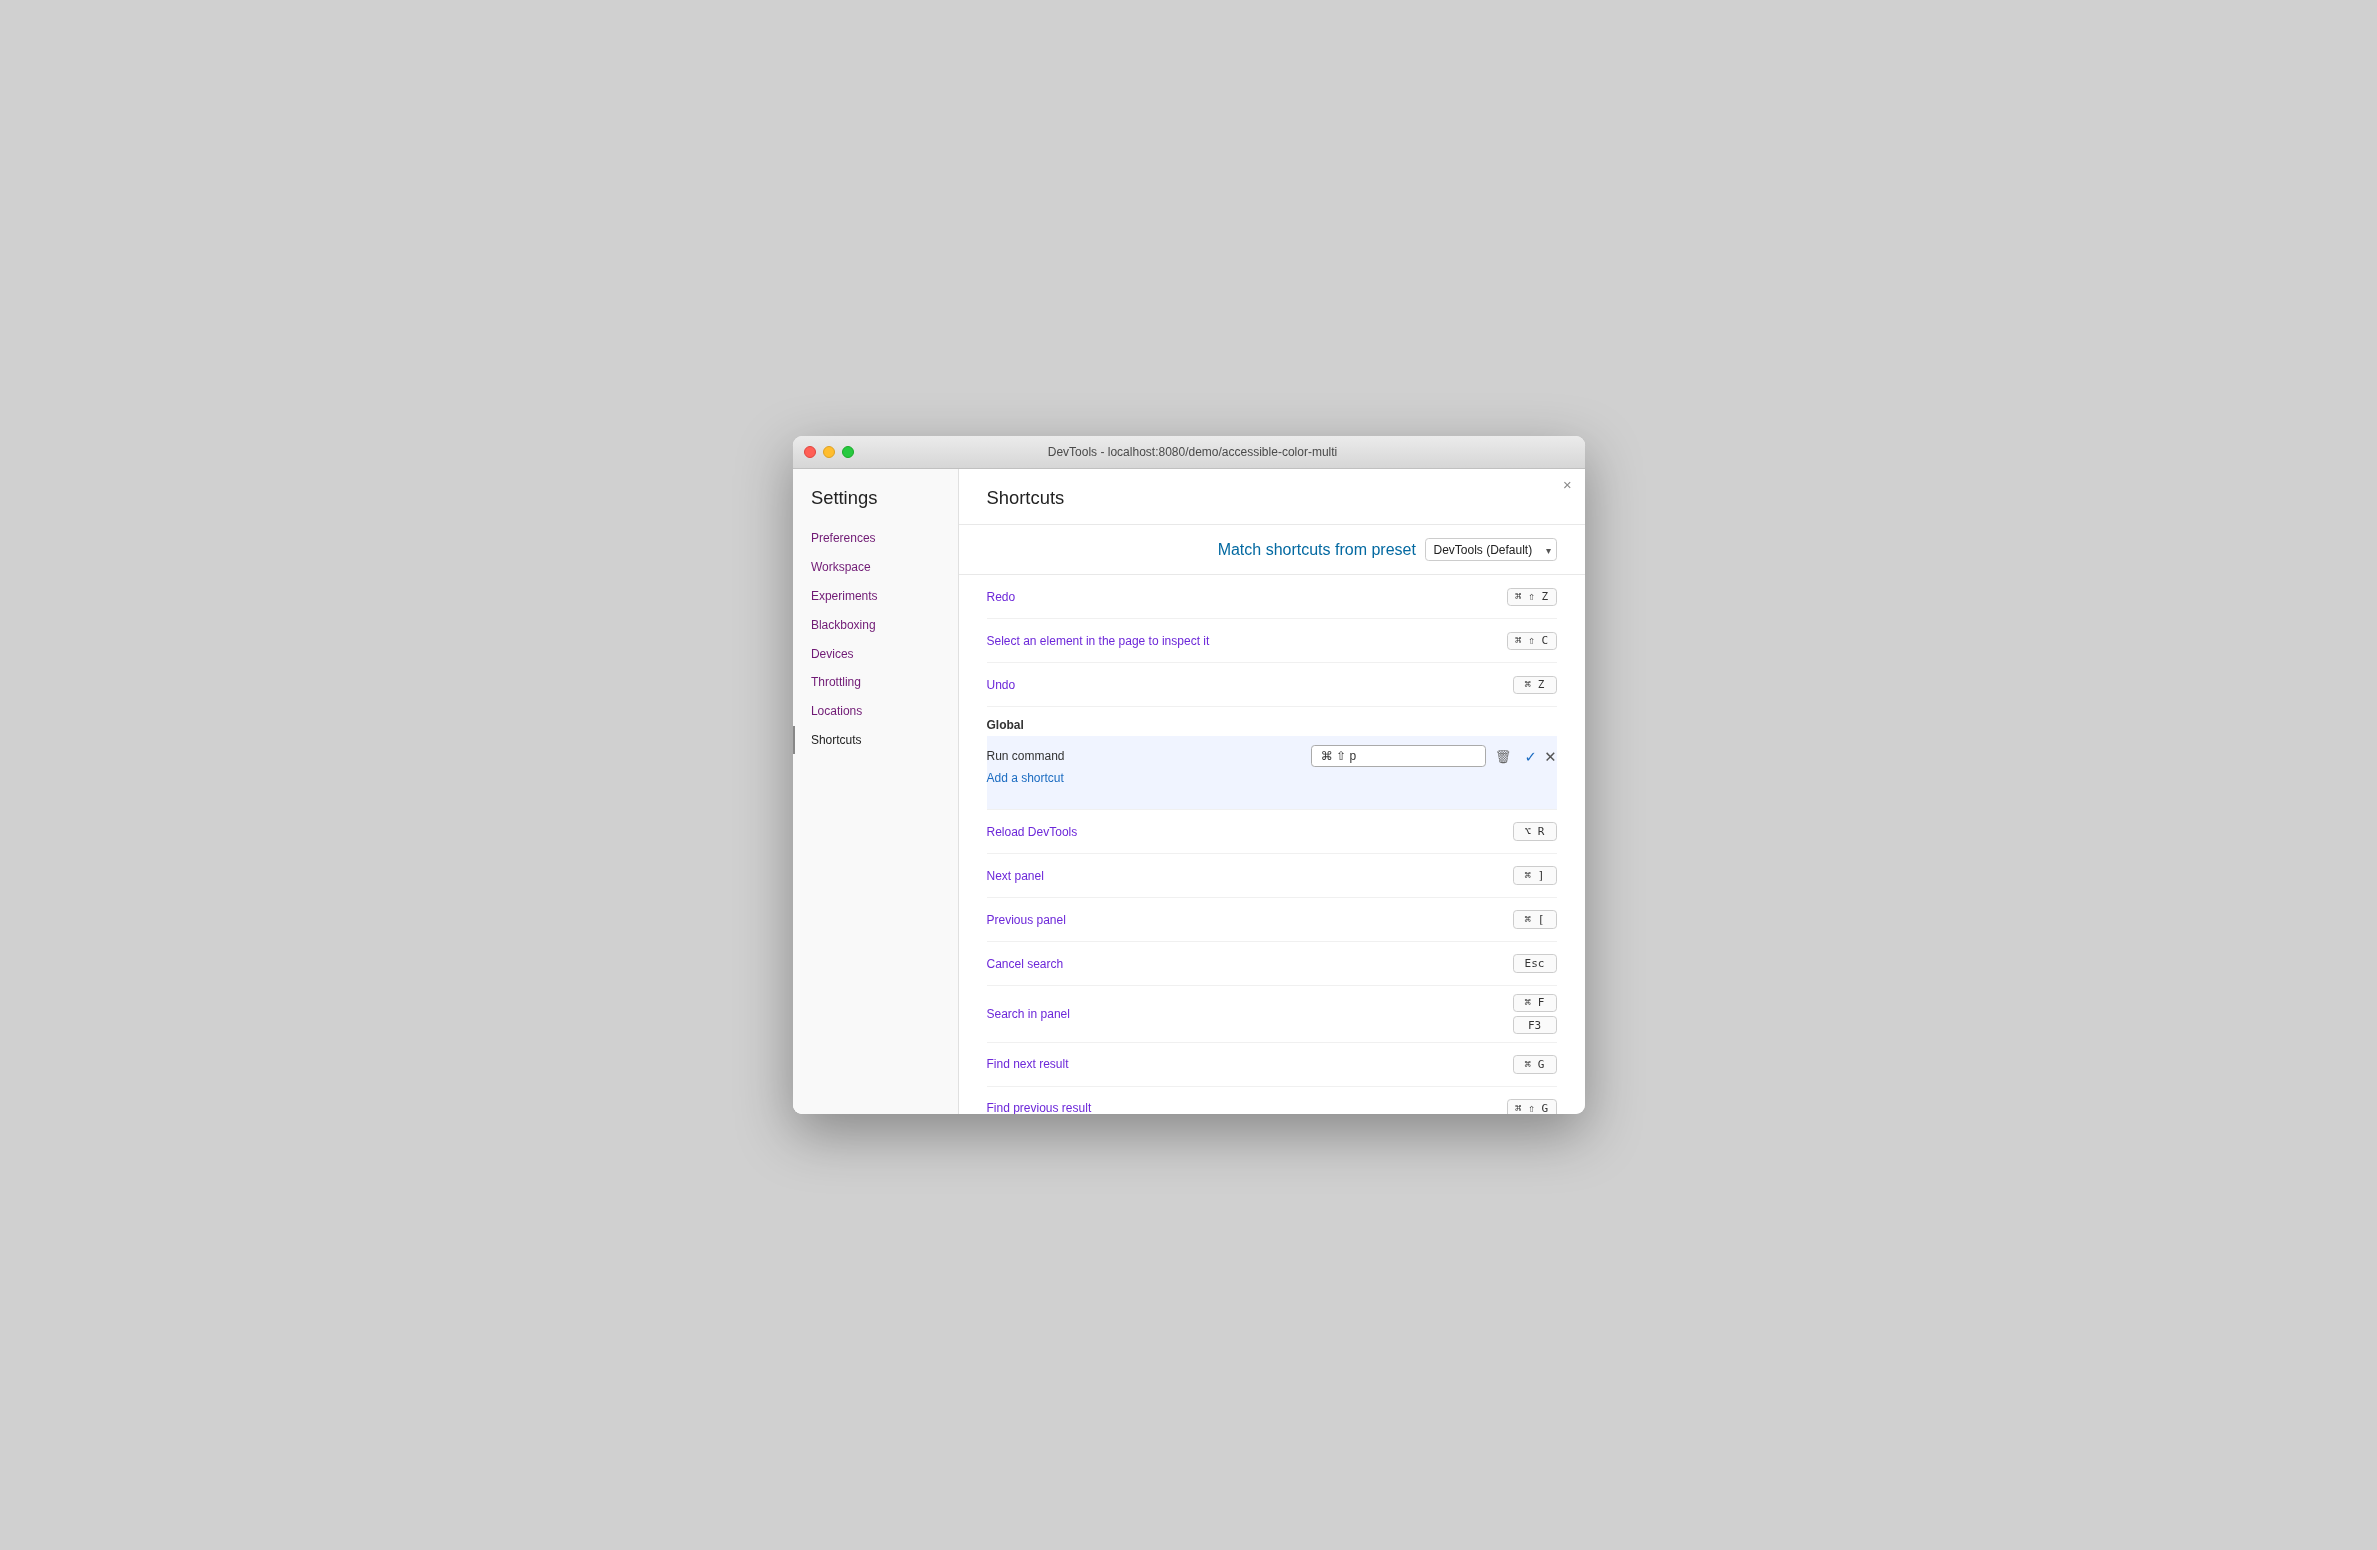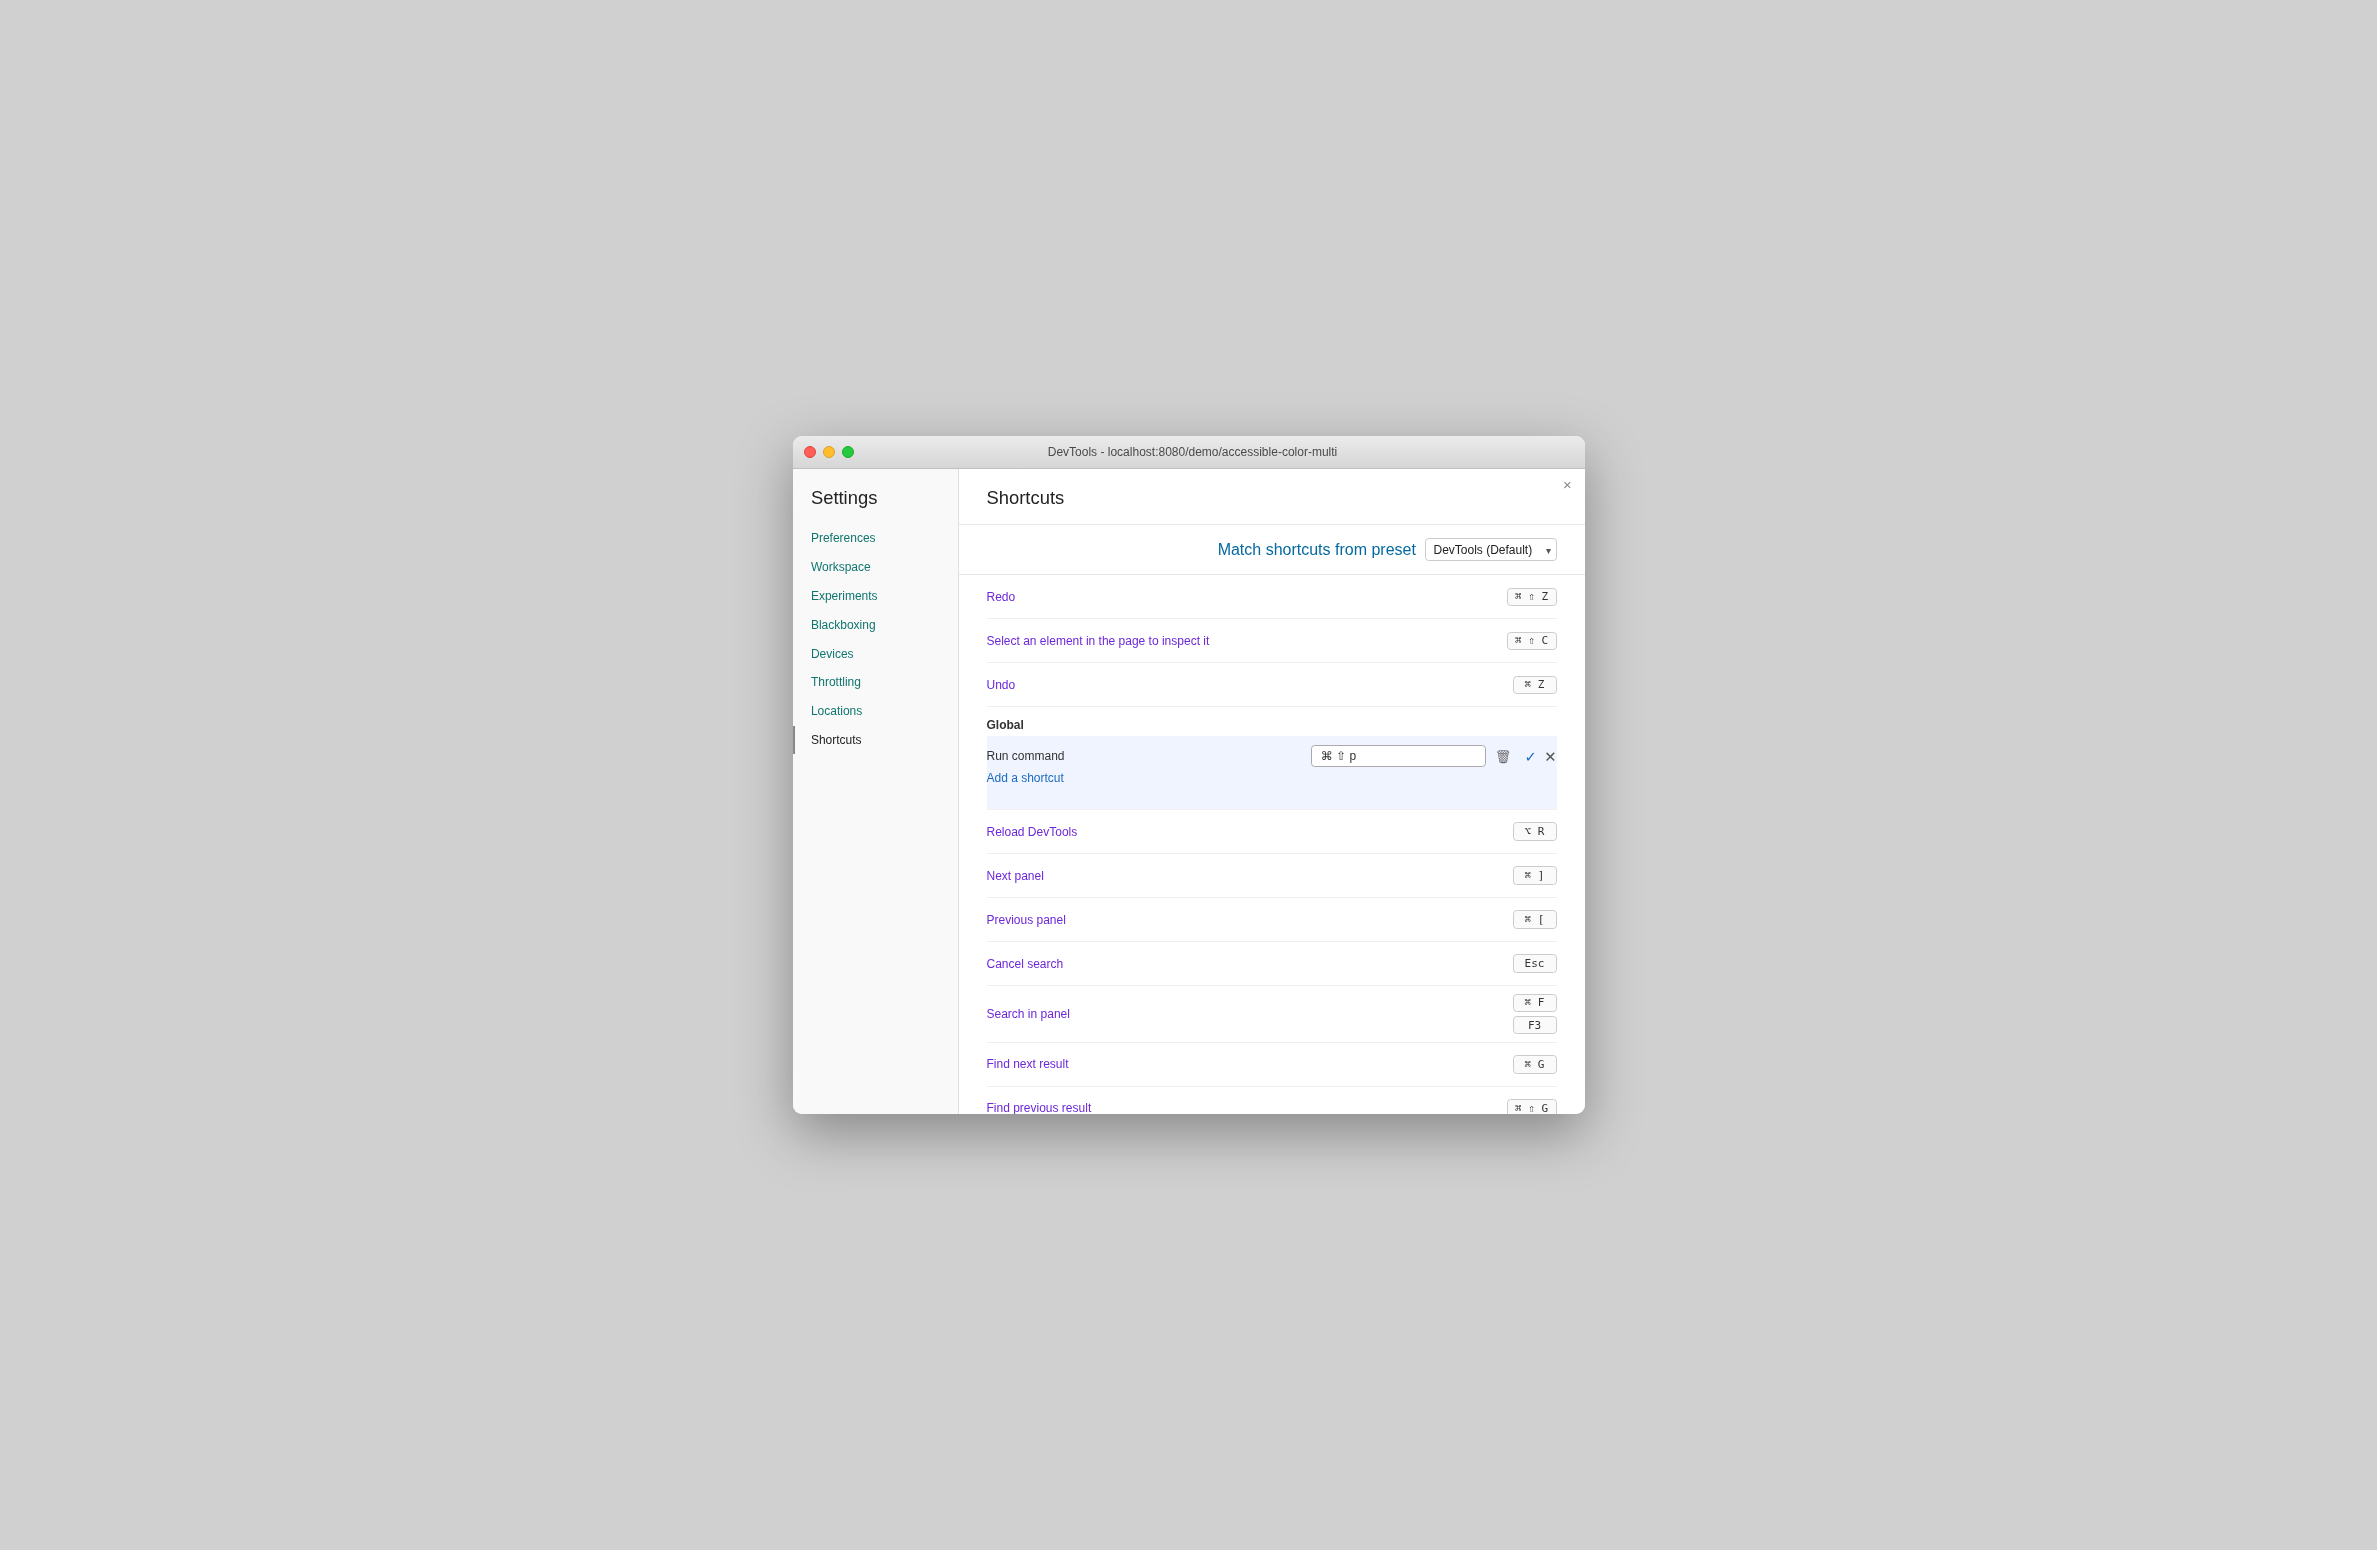--- a/index.html
+++ b/index.html
@@ -62,21 +62,21 @@
     }
     .sidebar-heading {
       font-size: 18.4px;
       font-weight: 500;
       color: #222;
       padding: 0 18.4px 14.7px 18.4px;
     }
     .sidebar-item {
       padding: 7.4px 18.4px;
       font-size: 12px;
-      color: #0f766e;
+      color: #701a75;
       cursor: pointer;
       position: relative;
     }
     .sidebar-item.active {
       color: #222;
       font-weight: 500;
     }
     .sidebar-item.active::before {
       content: '';
       position: absolute;

